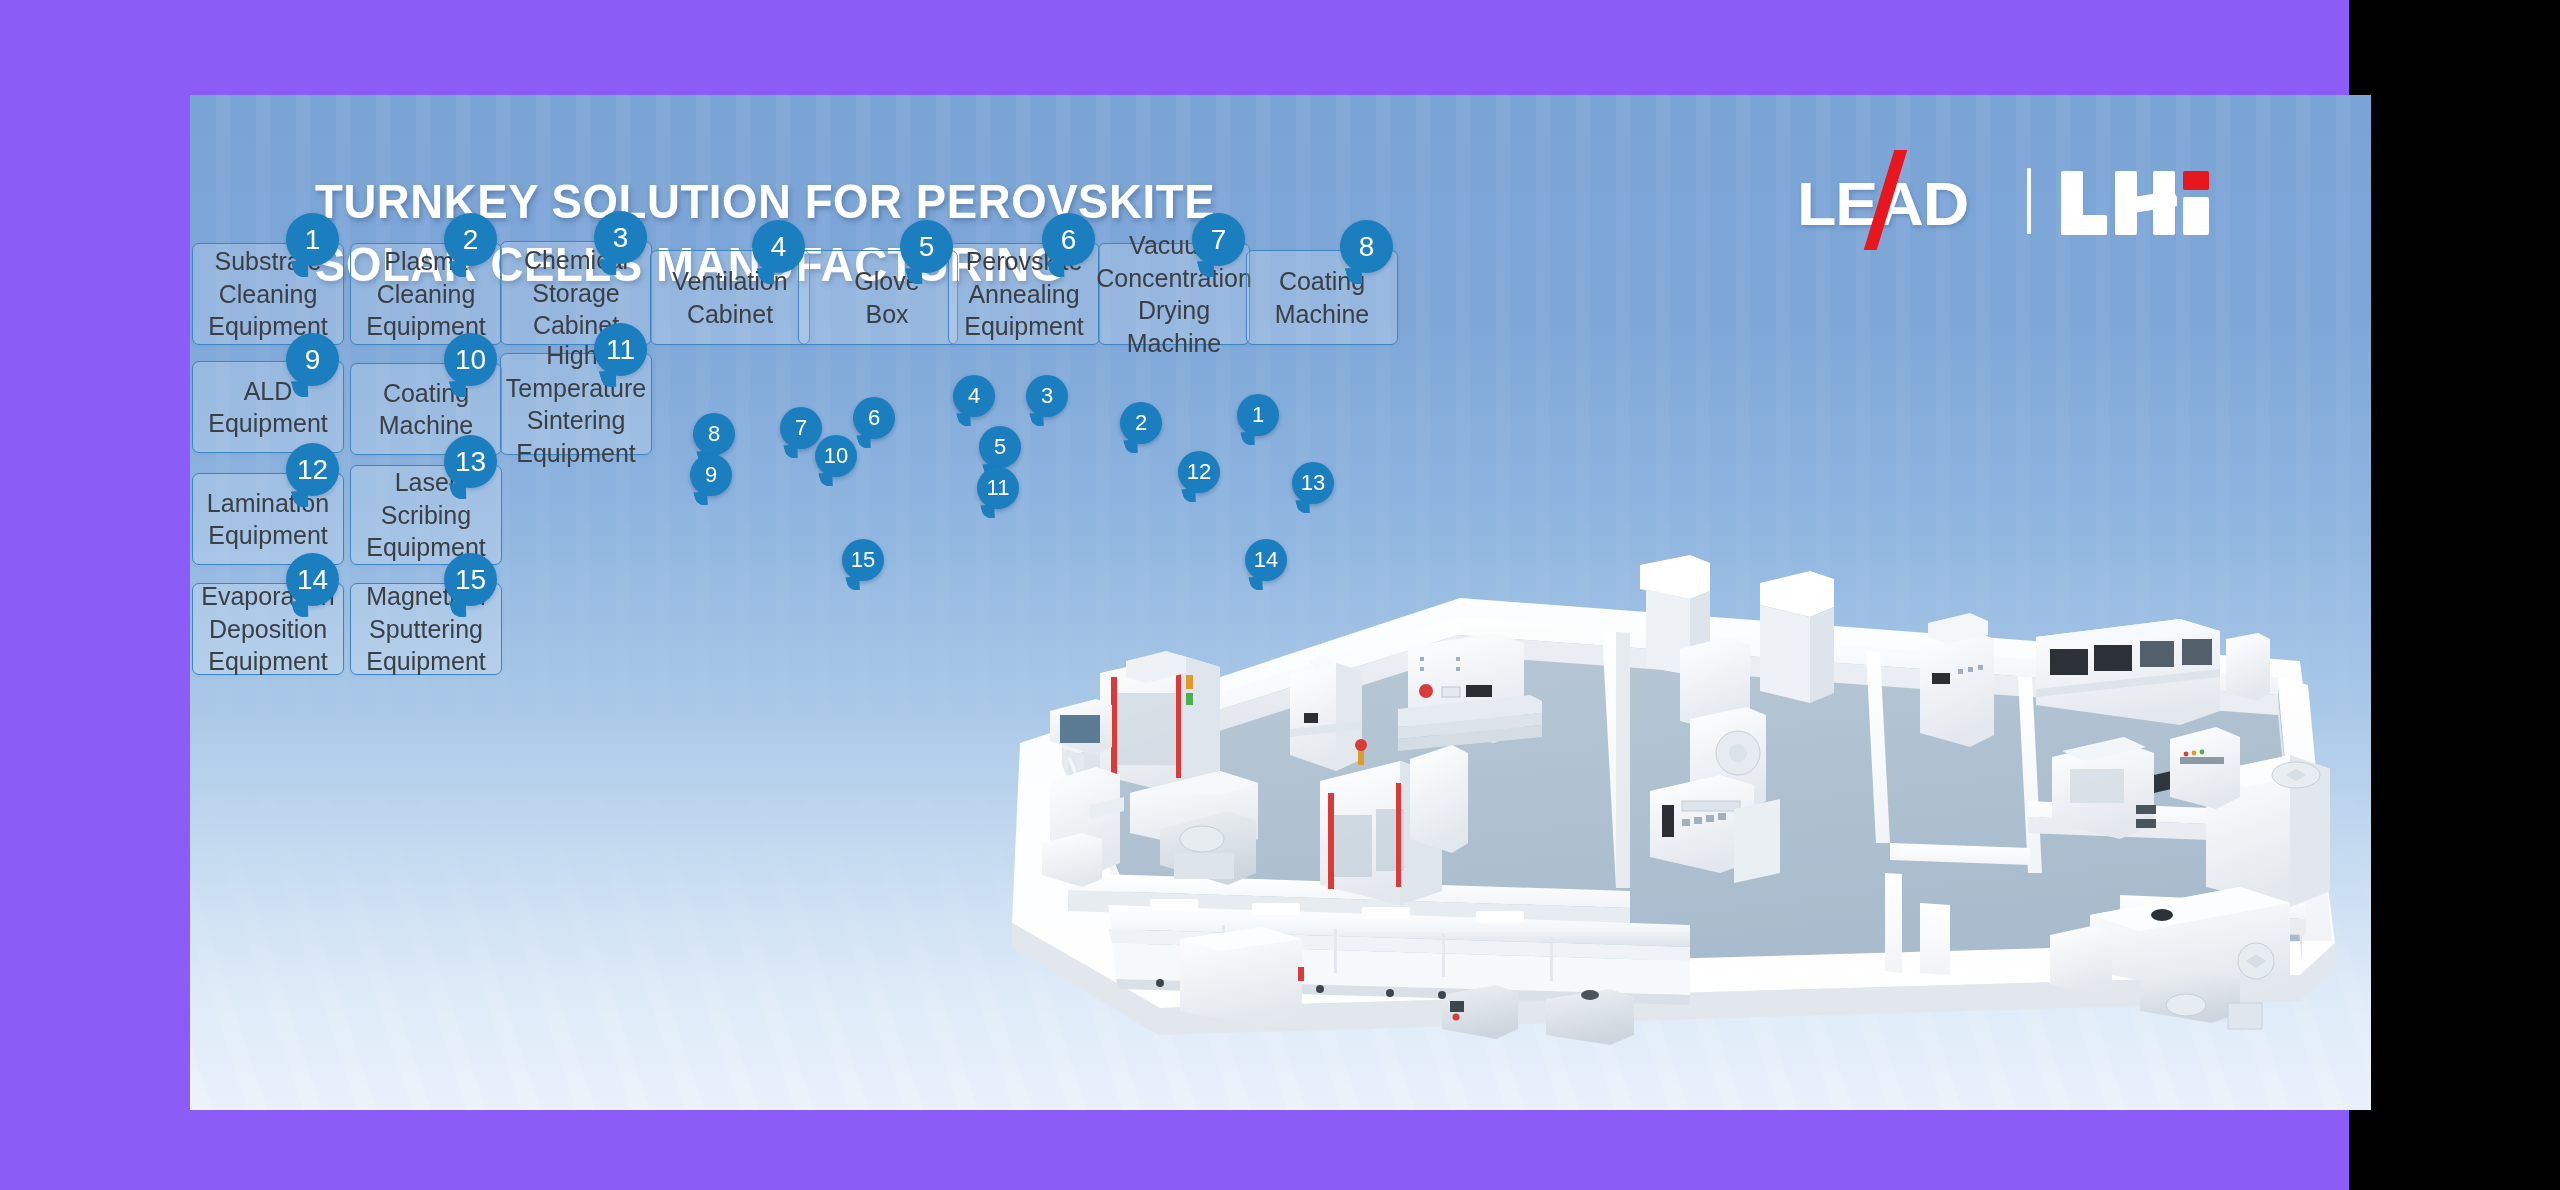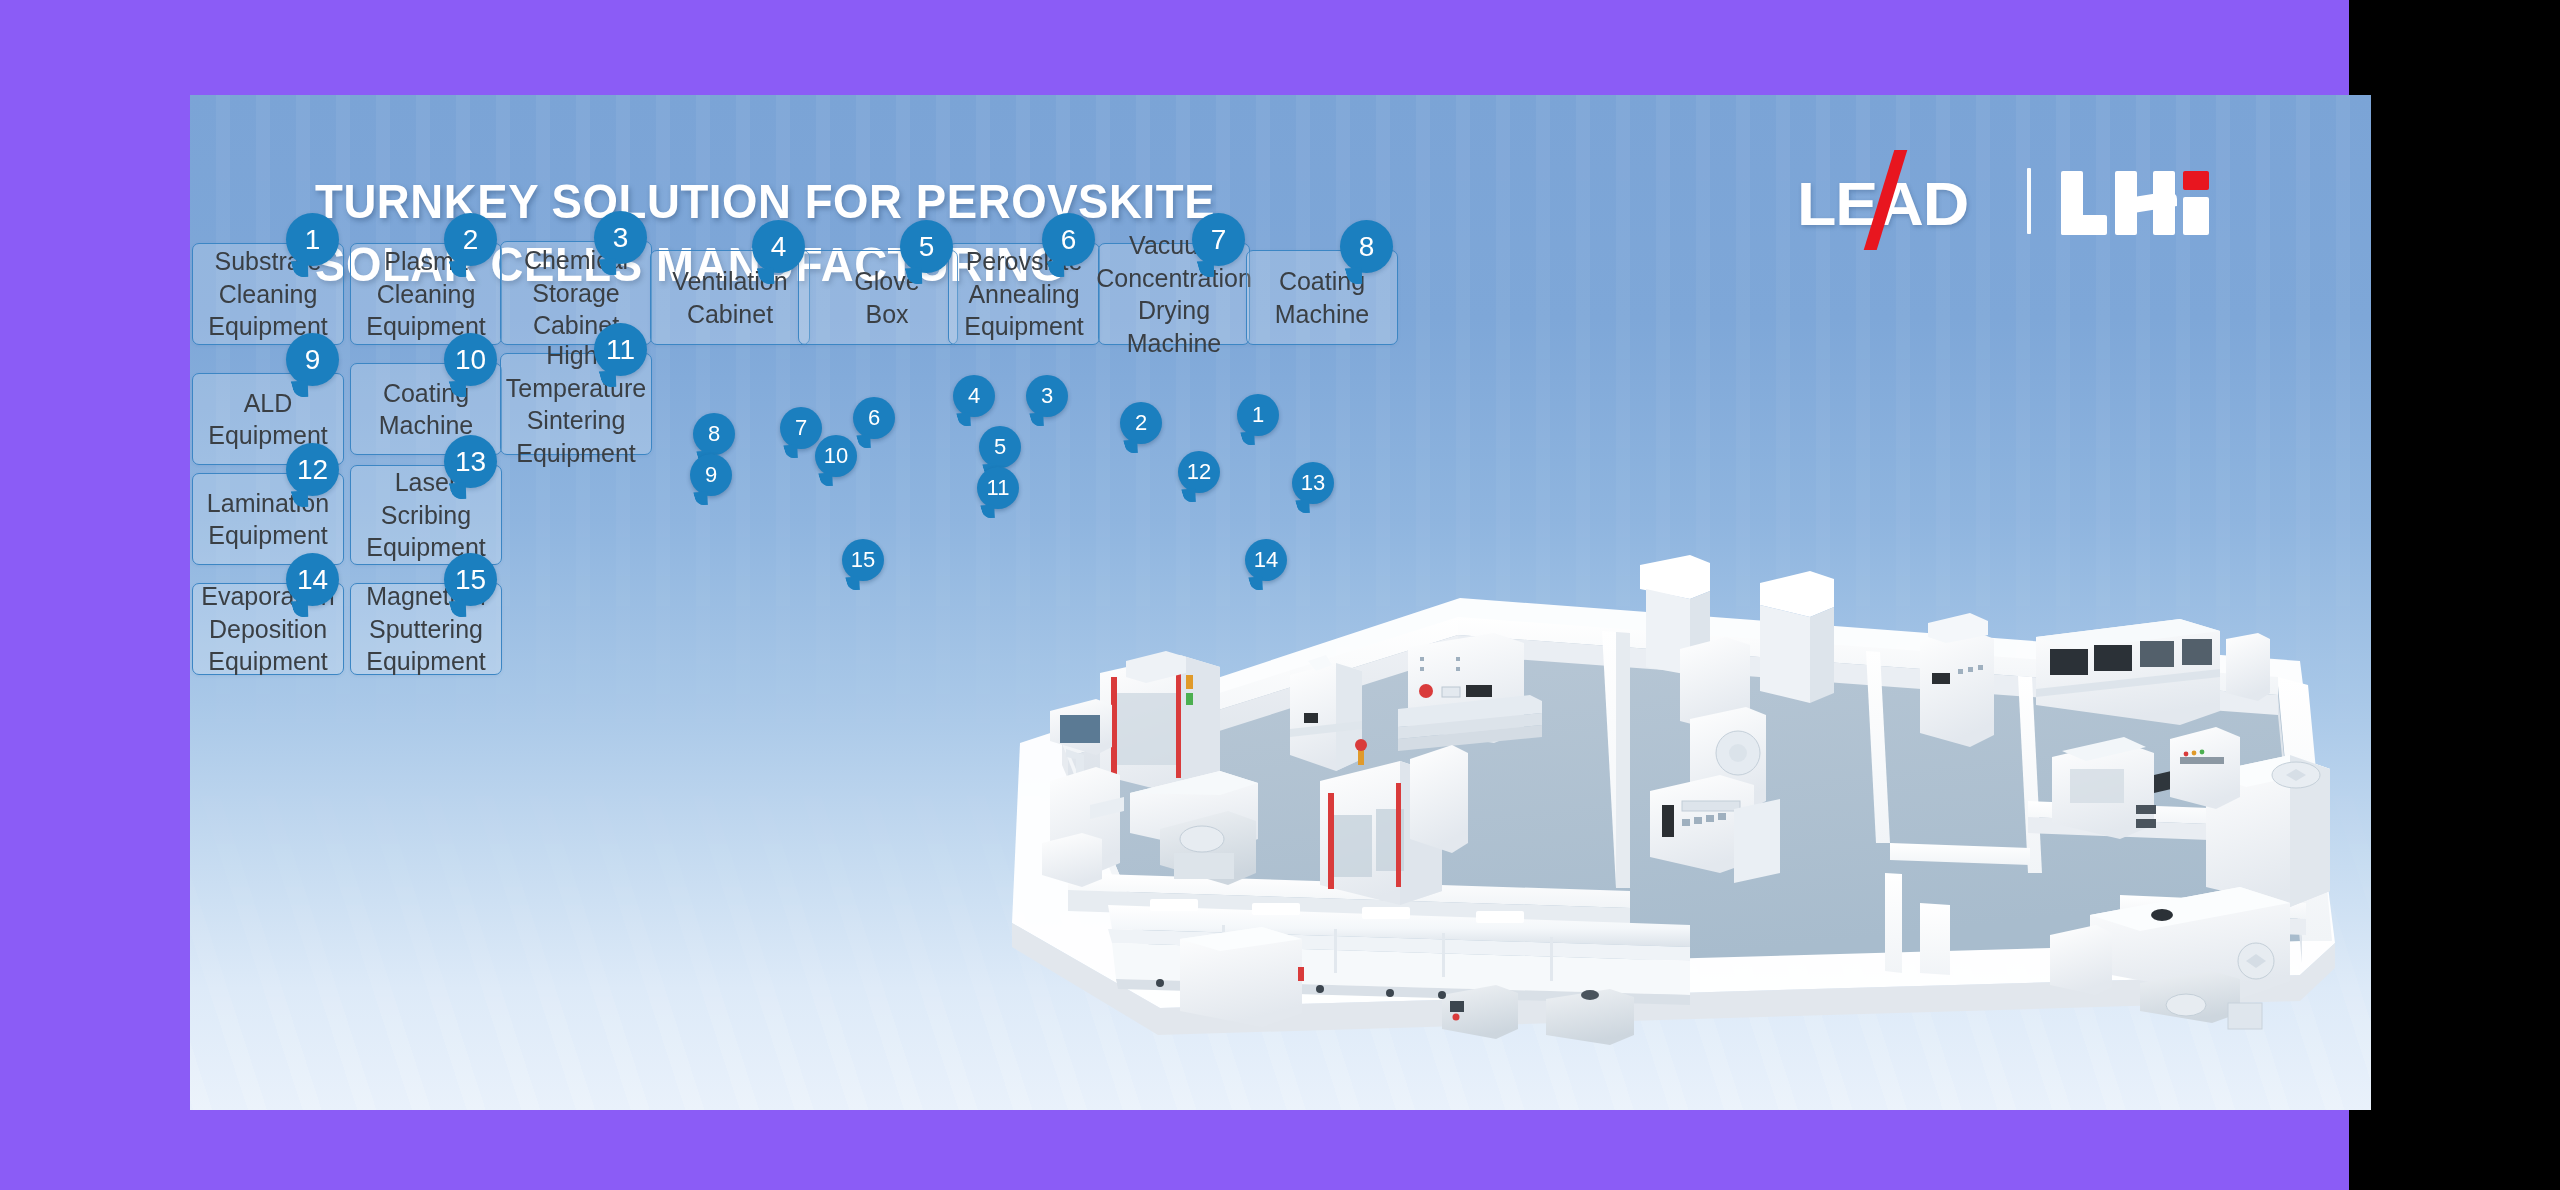--- a/index.html
+++ b/index.html
@@ -204,21 +204,21 @@
 Concentration
 Drying Machine</span></div>
         <div class="badge" style="left: 1002px; top: 118px;">
           <span>7</span>
         </div>
         <div class="legend-box" style="left: 1056px; top: 155px; width: 152px; height: 95px;"><span>Coating
 Machine</span></div>
         <div class="badge" style="left: 1150px; top: 125px;">
           <span>8</span>
         </div>
-        <div class="legend-box" style="left: 2px; top: 278px; width: 152px; height: 92px;"><span>ALD
+        <div class="legend-box" style="left: 2px; top: 266px; width: 152px; height: 92px;"><span>ALD
 Equipment</span></div>
         <div class="badge" style="left: 96px; top: 238px;">
           <span>9</span>
         </div>
         <div class="legend-box" style="left: 160px; top: 268px; width: 152px; height: 92px;"><span>Coating
 Machine</span></div>
         <div class="badge" style="left: 254px; top: 238px;">
           <span>10</span>
         </div>
         <div class="legend-box" style="left: 310px; top: 258px; width: 152px; height: 102px;"><span>High-Temperature

